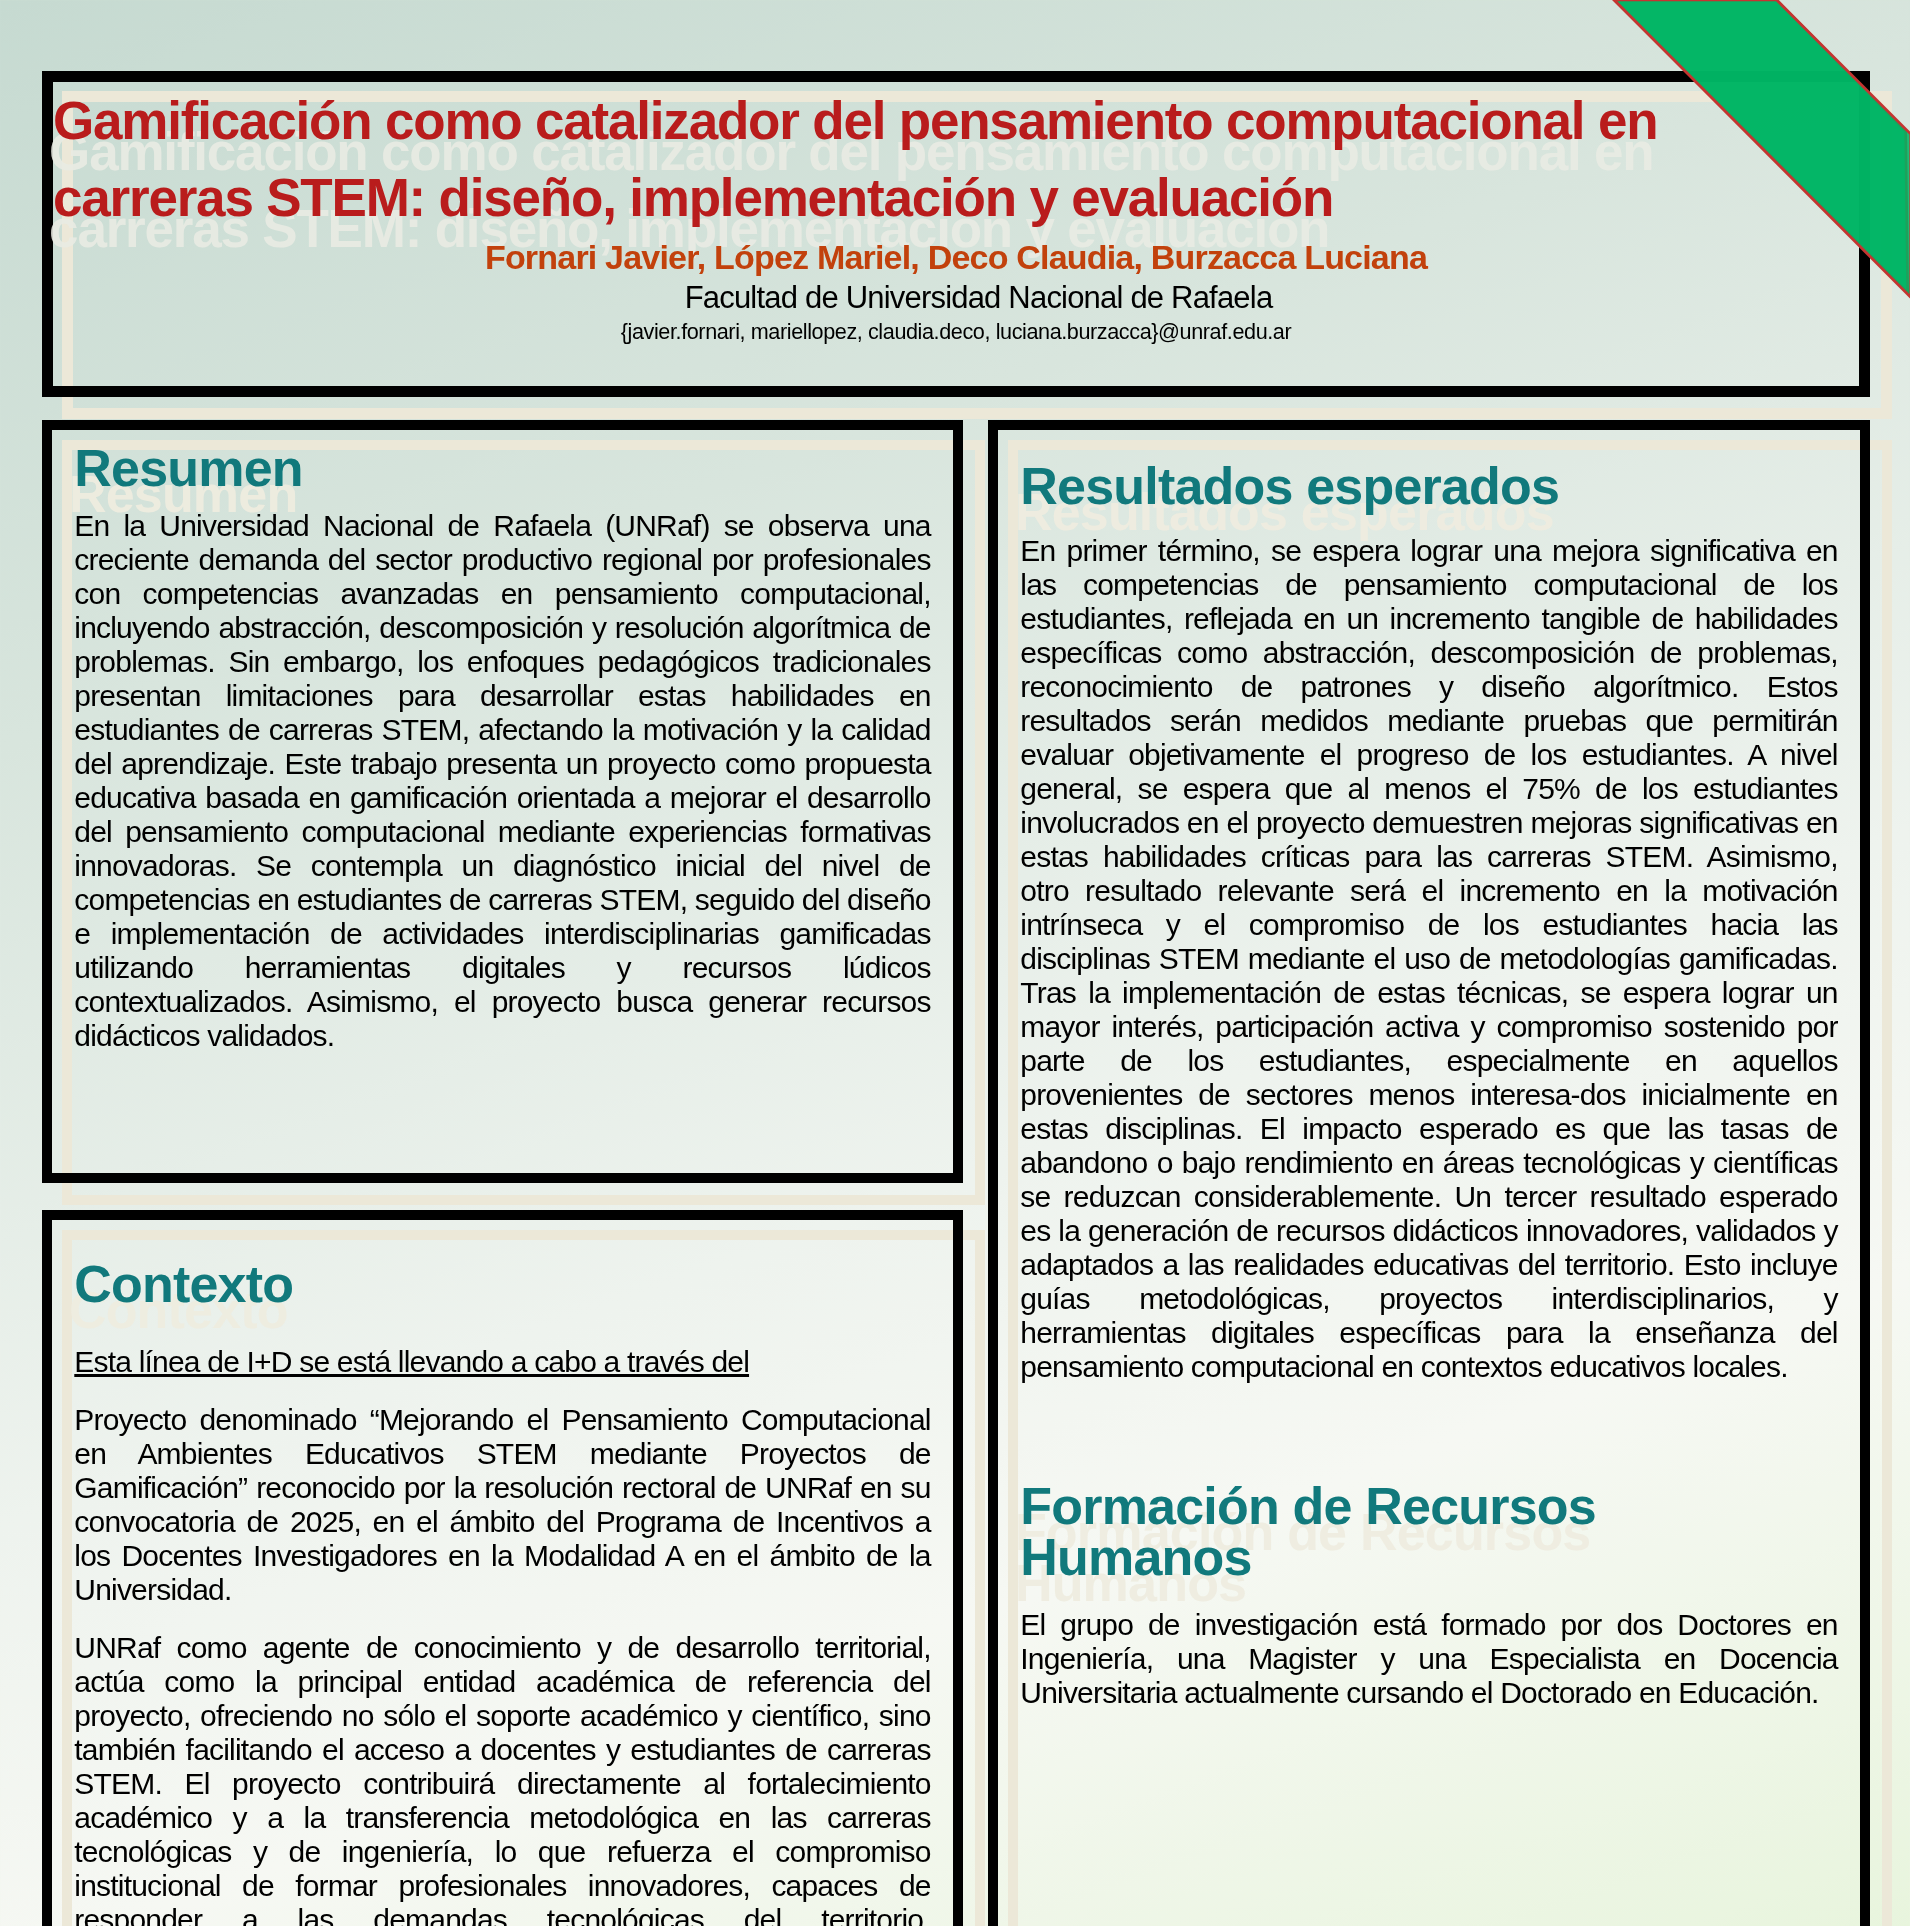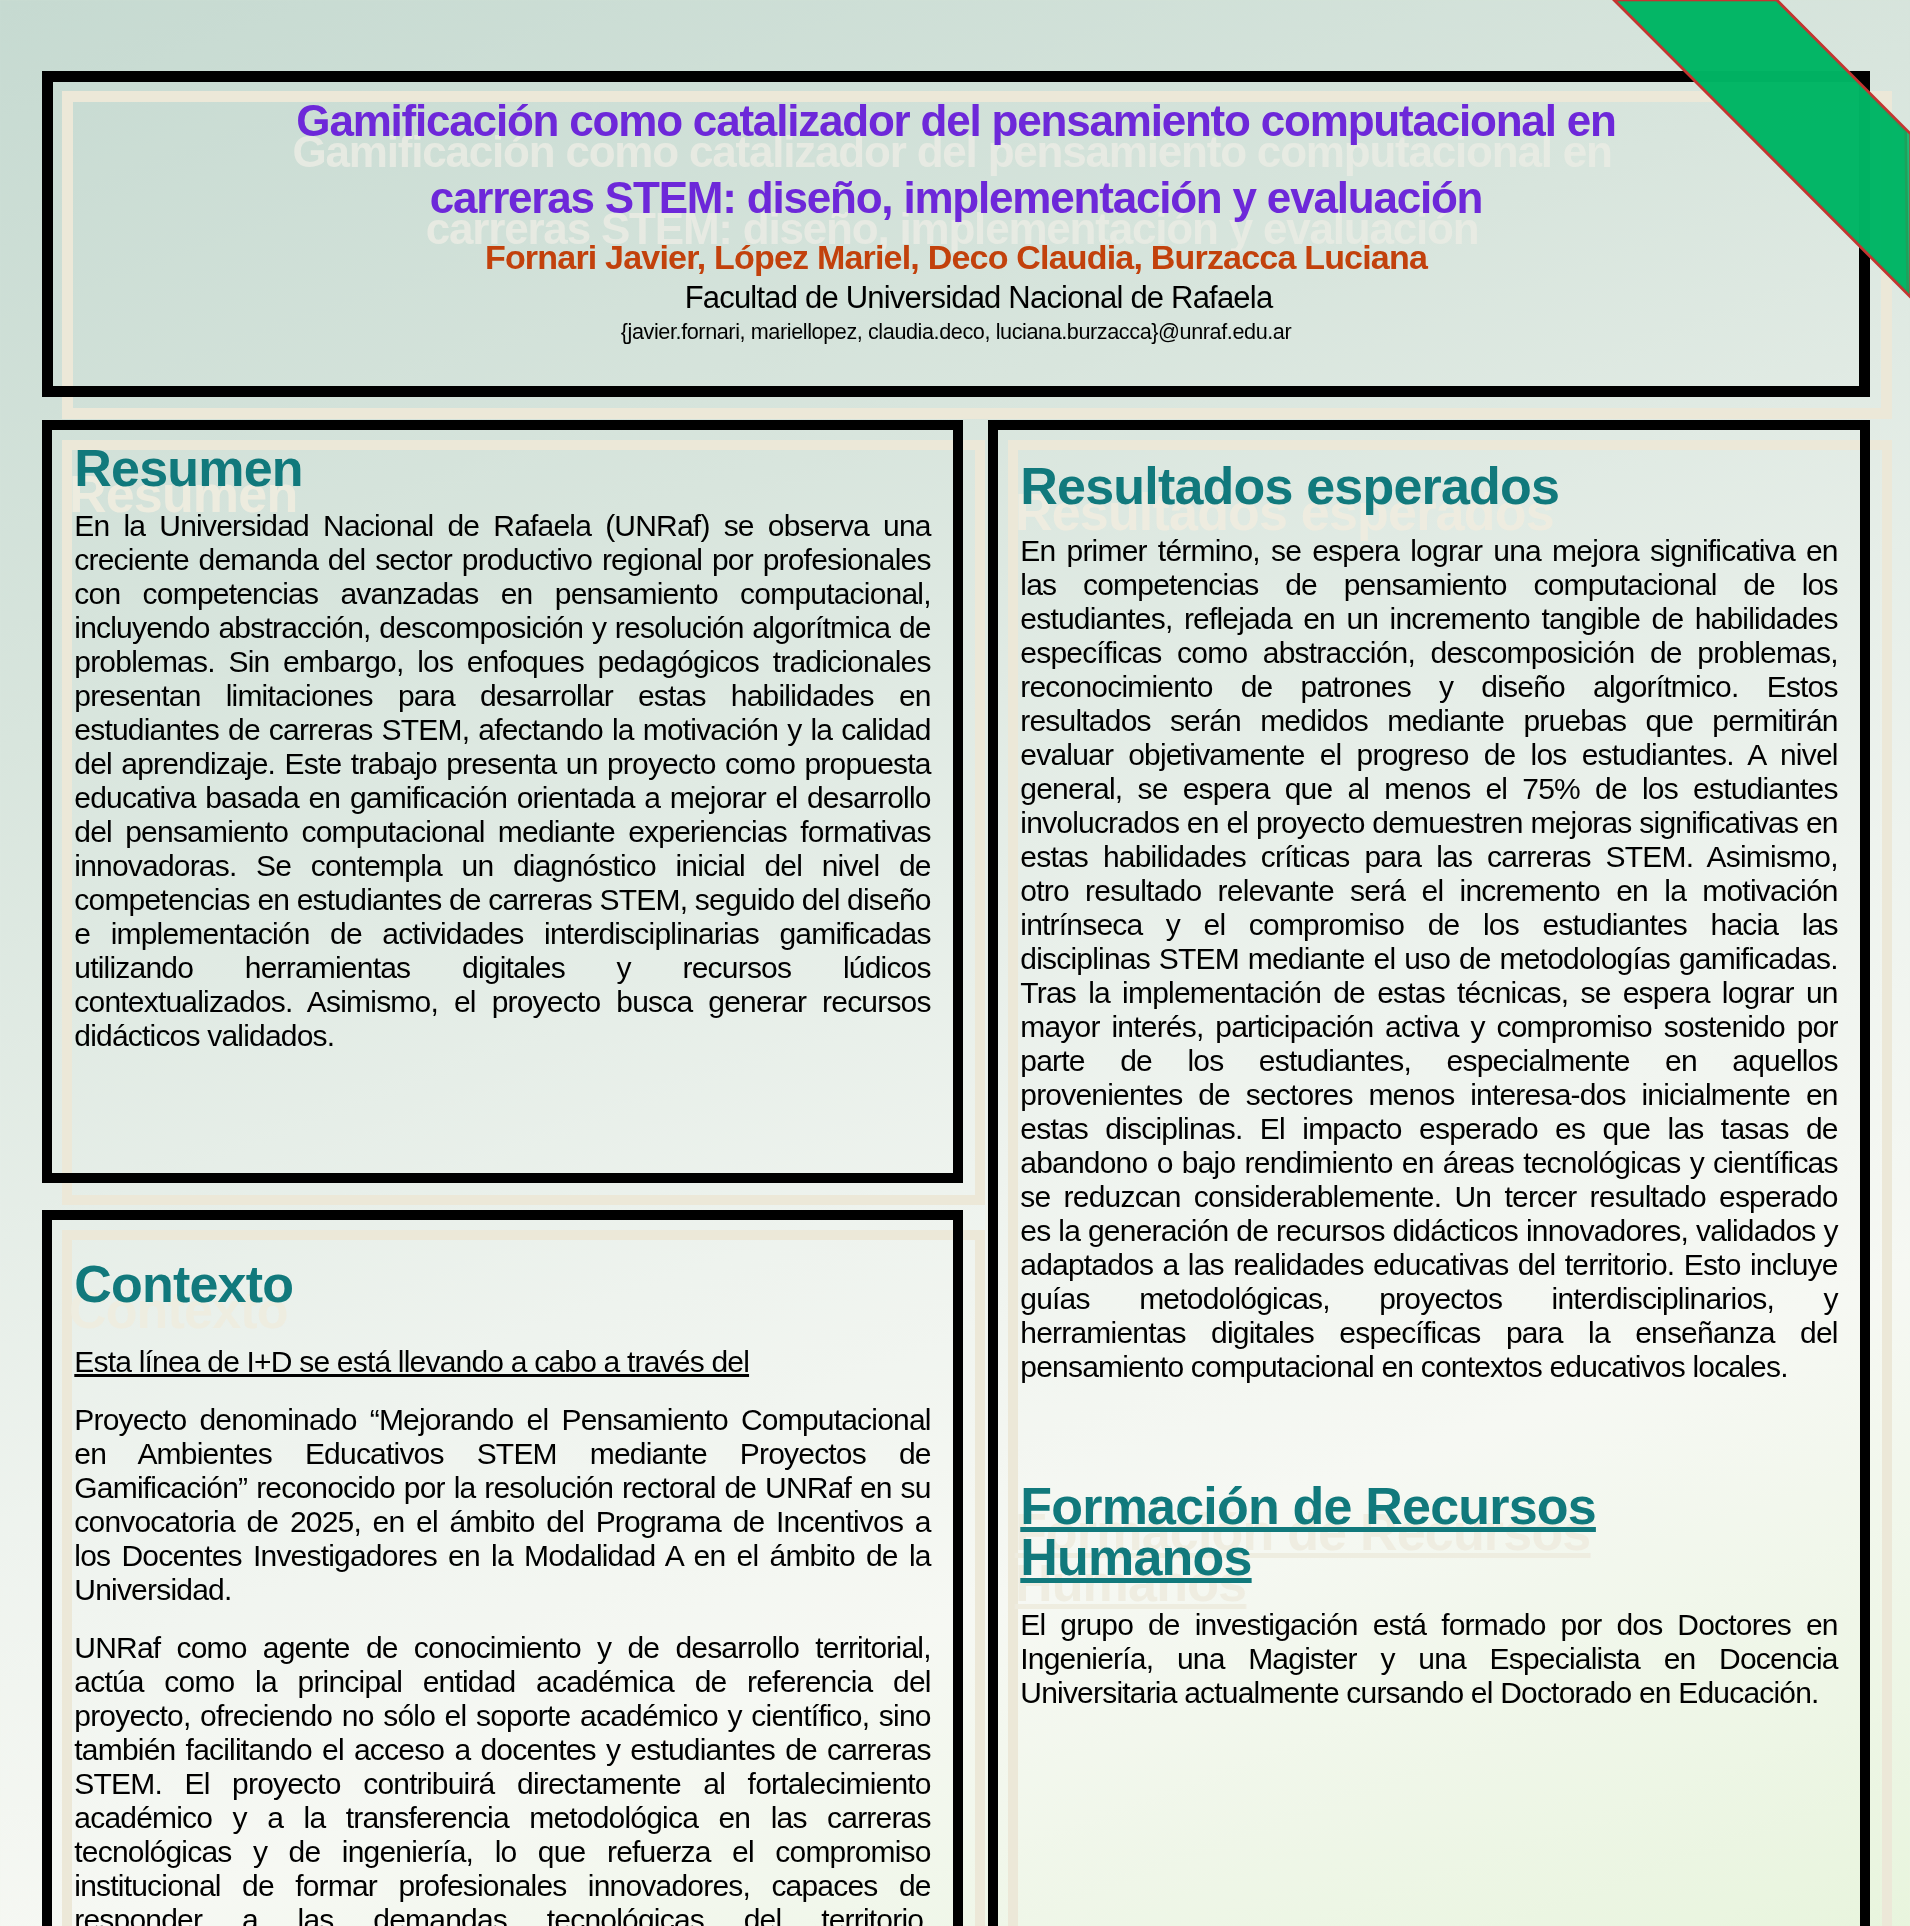--- a/index.html
+++ b/index.html
@@ -17,21 +17,21 @@
     transform:translate(21px,21px);
     border:10.8px solid #ece8d8;z-index:-1;
   }
   #title-box{left:42px;top:71px;width:1828px;height:326px;border-width:11.6px;}
   #title-box::before{inset:-11.6px;border-width:11.6px;}
   #resumen-box{left:42px;top:420px;width:921px;height:763px;}
   #contexto-box{left:42px;top:1210px;width:921px;height:1464px;}
   #right-box{left:988px;top:420px;width:882px;height:2254px;}
 
   .title-line{
-    font-size:44px;font-weight:bold;color:#6d28d9;text-align:center;
+    font-size:53px;font-weight:bold;color:#b91c1c;text-align:left;
     line-height:77px;letter-spacing:-1.2px;
     text-shadow:-3.9px 31px 0 rgba(233,235,227,.9);
     white-space:nowrap;
   }
   .authors{
     font-size:34px;font-weight:bold;color:#c2410c;text-align:center;
     line-height:43px;letter-spacing:-0.8px;
   }
   .affil{font-size:31px;color:#000;text-align:center;line-height:38px;letter-spacing:-0.8px;padding-left:45px;}
   .email{font-size:21.6px;color:#000;text-align:center;line-height:29px;letter-spacing:-0.4px;}
@@ -53,21 +53,21 @@
   #contexto-box{padding:9.2px 22.3px;}
   #contexto-box .sec-h{margin:30px 0 0 0;}
   .contexto-intro{margin-top:35px;text-decoration:underline;}
   .contexto-body{margin-top:24px;}
   .lineas-h{margin-top:43px !important;}
   .lineas-body{margin-top:24px;}
 
   #right-box{padding:9.2px 22.3px;}
   #right-box .sec-h{margin:22.3px 0 0 0;}
   .resultados-body{margin-top:21.6px;}
-  .formacion-h{margin-top:97px !important;text-decoration:underline;}
+  .formacion-h{margin-top:97px !important;}
   .formacion-body{margin-top:25px;}
 
   #corner-ribbon{position:absolute;left:0;top:0;z-index:10;pointer-events:none;}
 </style>
 </head>
 <body>
 
 <div class="box" id="title-box">
   <div class="title-line">Gamificación como catalizador del pensamiento computacional en</div>
   <div class="title-line">carreras STEM: diseño, implementación y evaluación</div>

